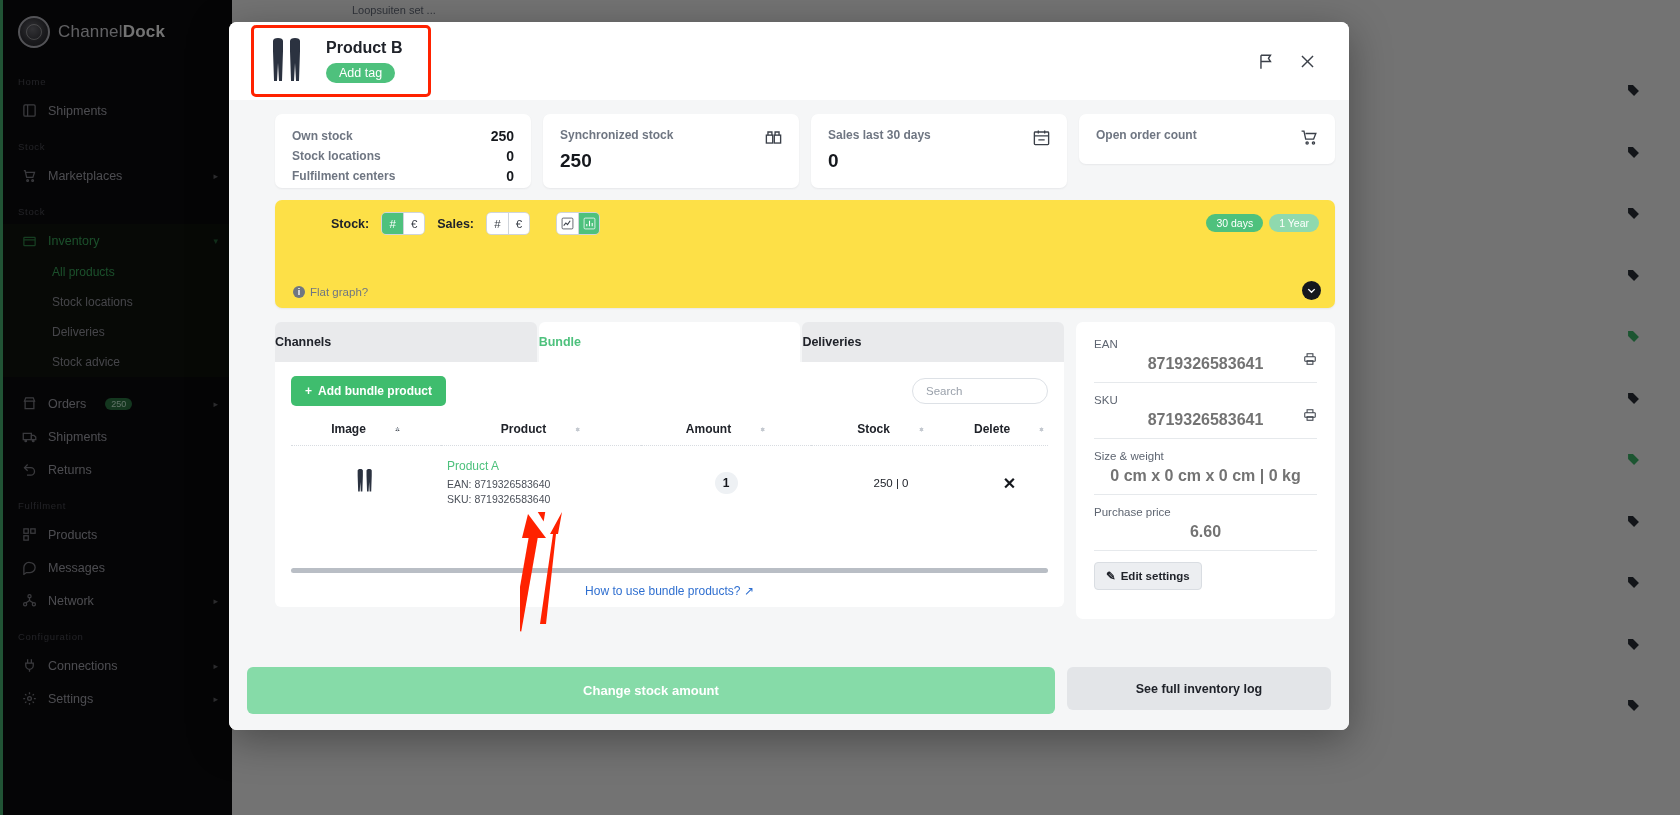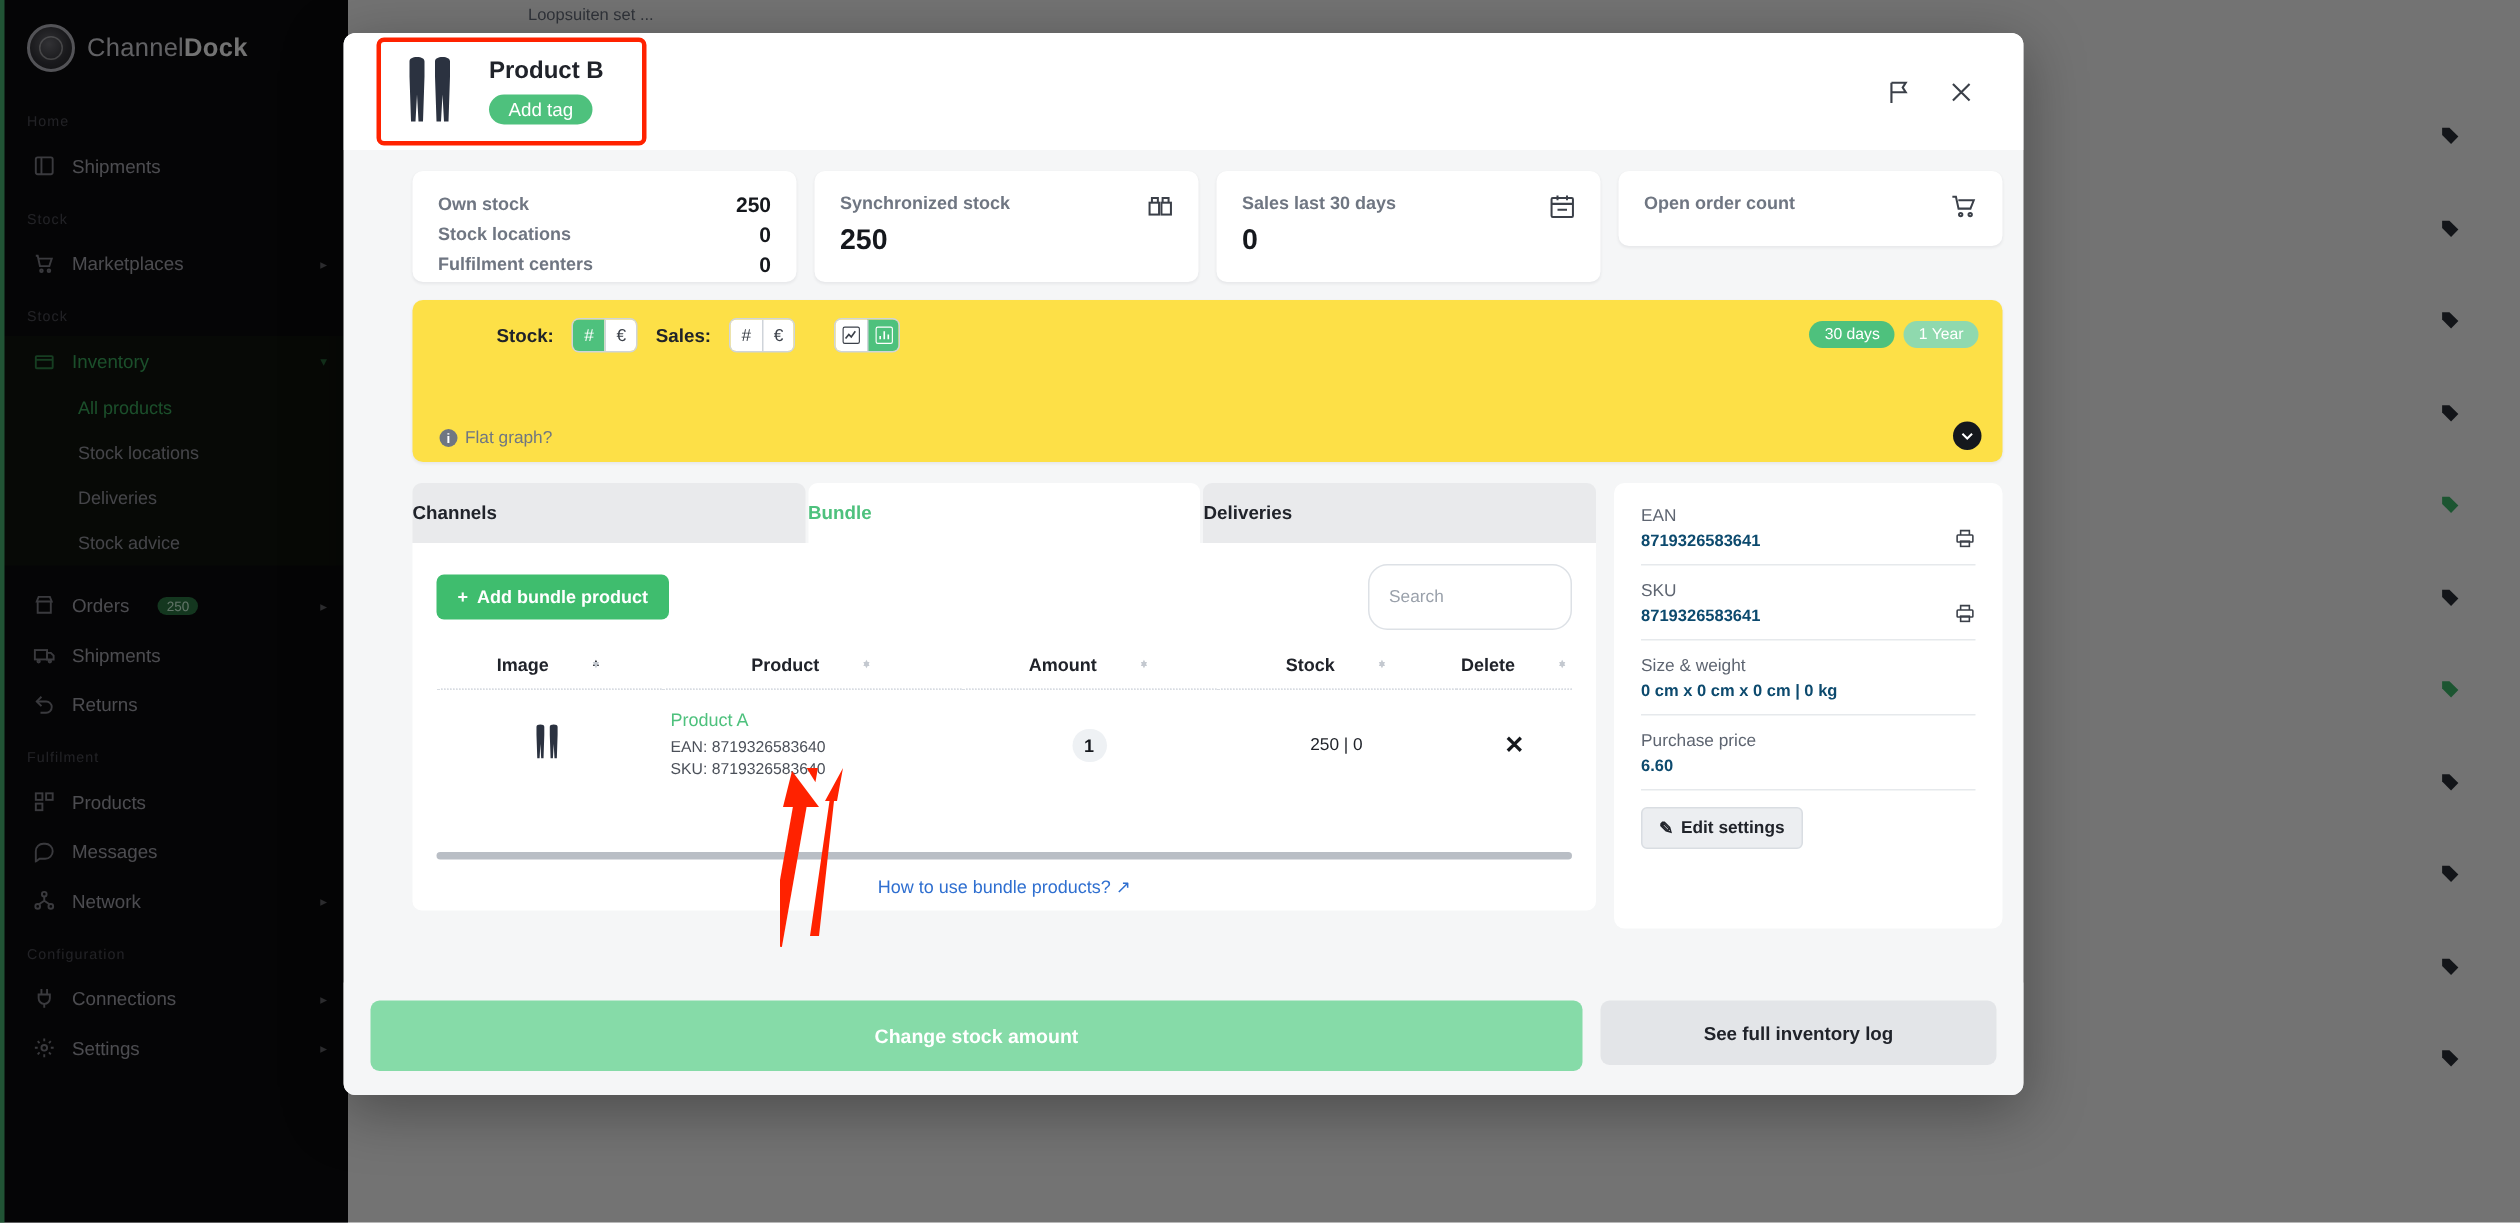--- a/index.html
+++ b/index.html
@@ -159,21 +159,21 @@
   .tab-panel {
     background: #ffffff; border-radius: 0 0 6px 6px; height: 245px; padding: 14px 16px;
     position: relative;
   }
   .tab-top { display: flex; align-items: center; }
   .btn-add {
     background: #3fbd6e; color: #ffffff; font-size: 12px; font-weight: 700;
     border-radius: 5px; padding: 8px 14px; display: flex; align-items: center; gap: 6px;
   }
   .search-box {
-    margin-left: auto; width: 136px; height: 44px; border: 1px solid #dde1e6;
+    margin-left: auto; width: 136px; height: 26px; border: 1px solid #dde1e6;
     border-radius: 13px; font-size: 11.5px; color: #9aa1ab;
     display: flex; align-items: center; padding: 0 13px;
   }
   table { width: 100%; border-collapse: collapse; margin-top: 16px; }
   th {
     font-size: 12px; font-weight: 700; color: #20232a; padding-bottom: 9px;
     border-bottom: 1px dotted #d8dce1;
   }
   .th-inner { display: flex; align-items: center; justify-content: center; gap: 28px; }
   .sorter { display: flex; flex-direction: column; gap: 1px; line-height: 0; }
@@ -199,21 +199,21 @@
     font-size: 12px; color: #2f6fd0;
   }
 
   .panel-right {
     width: 266px; background: #ffffff; border-radius: 7px; padding: 16px 18px;
     height: 297px;
   }
   .kv { padding-bottom: 9px; border-bottom: 1px solid #e6e9ec; margin-bottom: 11px; position: relative; }
   .kv:last-of-type { border-bottom: none; }
   .kv-label { font-size: 11.5px; color: #5e6571; margin-bottom: 5px; }
-  .kv-value { font-size: 11px; font-weight: 700; color: #0c4a6e; }
+  .kv-value { font-size: 16px; font-weight: 700; color: #737373; text-align: center; }
   .print-ic { position: absolute; right: 0; top: 14px; width: 14px; height: 14px; color: #3b4049; }
   .btn-edit {
     display: inline-flex; align-items: center; gap: 5px;
     background: #eceef1; border: 1px solid #d9dde2; border-radius: 4px;
     font-size: 11.5px; font-weight: 700; color: #20232a; padding: 6px 11px;
   }
 
   .modal-footer {
     flex: none; display: flex; gap: 12px; padding: 12px 18px 16px 18px; background: #f5f6f7;
   }

